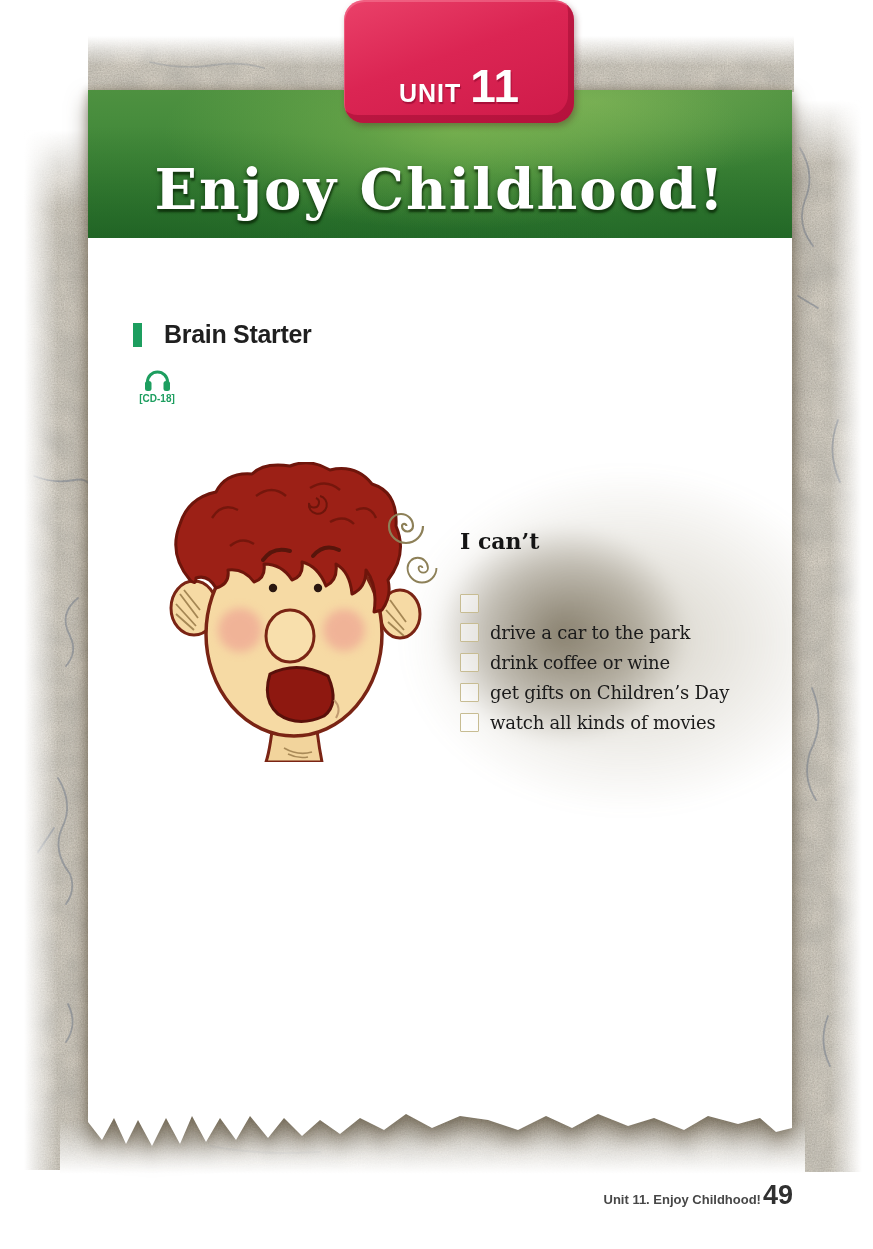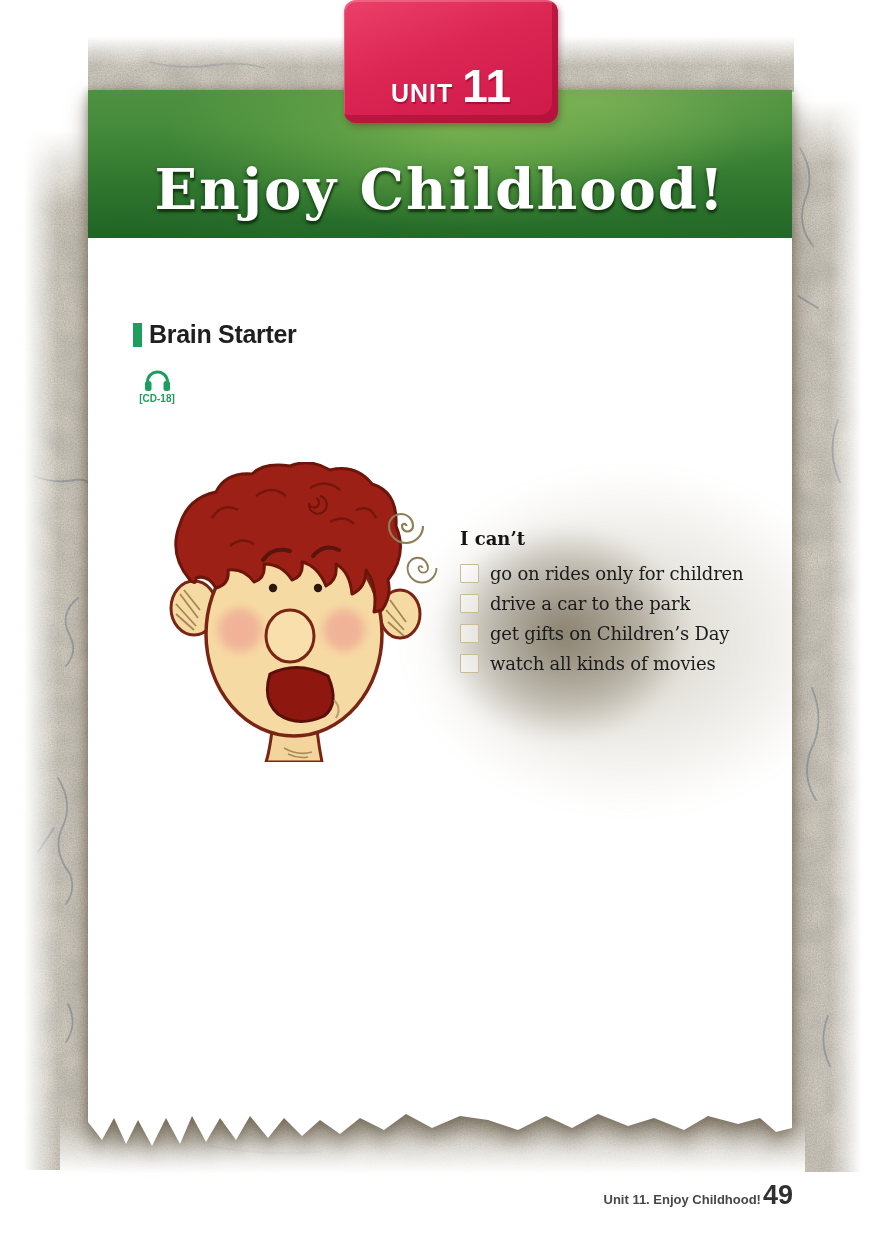--- a/index.html
+++ b/index.html
@@ -24,47 +24,47 @@
       radial-gradient(60% 90% at 72% 8%,  rgba(195,225,125,.30) 0%, rgba(195,225,125,0) 60%),
       radial-gradient(120% 160% at 6% 120%, rgba(15,70,20,.50) 0%, rgba(15,70,20,0) 60%),
       radial-gradient(120% 160% at 96% 120%, rgba(15,70,20,.42) 0%, rgba(15,70,20,0) 60%),
       linear-gradient(180deg,#4E9140 0%,#3C8537 55%,#2C7830 100%);
     display:flex;justify-content:center;align-items:flex-end;}
   .banner-title{font-family:"DejaVu Serif",serif;font-weight:700;font-size:56px;color:#fff;
     letter-spacing:2px;padding-bottom:16px;
     text-shadow:1px 3px 2px rgba(8,35,5,.65), -1px 2px 4px rgba(8,35,5,.4);}
   
   .unit-badge{position:absolute;left:344px;top:0;width:214px;height:123px;z-index:5;
-    border-radius:12px;
+    border-radius:20px;
     background:linear-gradient(160deg,#EA4169 0%,#DB2553 45%,#CE1A49 100%);
     box-shadow:inset -6px -8px 0 rgba(155,10,48,.5), inset 1px 2px 0 rgba(255,160,180,.35),
-               2px 3px 6px rgba(80,20,30,.35);}
+               2px 3px 6px rgba(80,20,30,.35);padding-left:16px;}
   .badge-text{position:absolute;left:0;right:0;bottom:10px;text-align:center;color:#fff;
     text-shadow:1px 2px 1px rgba(130,0,40,.55);}
   .badge-text .unit{font-size:25px;font-weight:700;letter-spacing:1px;}
   .badge-text .num{font-size:46px;font-weight:700;margin-left:9px;}
   
-  .sec-head{position:absolute;display:flex;align-items:center;gap:7px;}
+  .sec-head{position:absolute;display:flex;align-items:center;gap:22px;}
   .sec-bar{width:9px;height:24px;background:#1D9E5F;}
   .sec-title{font-size:25px;font-weight:700;color:#1f1f1f;letter-spacing:-.3px;}
   
   .audio-row{position:absolute;left:45px;top:278px;display:flex;gap:9px;}
   .audio-col{width:48px;display:flex;flex-direction:column;align-items:center;}
   .cd-label{font-size:10px;font-weight:700;color:#1D9E5F;margin-top:1px;white-space:nowrap;}
   .instruction{font-size:16px;font-weight:700;color:#2b2b2b;letter-spacing:-.2px;
     margin-top:6px;white-space:nowrap;}
   
   .smudge{position:absolute;left:300px;top:378px;width:415px;height:345px;pointer-events:none;
     background:
       radial-gradient(42% 44% at 42% 48%, rgba(72,60,34,.58) 0%, rgba(72,60,34,.26) 46%, rgba(72,60,34,0) 72%),
       radial-gradient(72% 66% at 58% 50%, rgba(122,109,75,.30) 0%, rgba(122,109,75,0) 76%);
     filter:blur(8px);}
   
   .checklist{position:absolute;left:372px;top:438px;}
-  .checklist h3{margin:0 0 14px 0;font-family:"DejaVu Serif",serif;font-size:18px;
+  .checklist h3{margin:0 0 40px 0;font-family:"DejaVu Serif",serif;font-size:22px;
     font-weight:700;color:#141414;}
   .check-row{display:flex;align-items:center;margin-bottom:9px;}
   .checkbox{width:17px;height:17px;border:1.5px solid #C7BC92;background:rgba(255,255,255,.55);
     border-radius:1px;flex:0 0 auto;}
   .check-label{font-family:"DejaVu Serif",serif;font-size:18px;color:#1b1b1b;
     letter-spacing:-.2px;margin-left:11px;}
   
   .question{position:absolute;left:58px;top:948px;font-size:18px;font-weight:700;color:#333;}
   
   .footer{position:absolute;right:80px;top:1180px;z-index:3;display:flex;
@@ -205,25 +205,28 @@
         <g stroke="#8D8058" stroke-width="2.2" fill="none">
           <path transform="translate(246,64)" d="M17,0 A17,17 0 1 1 -17,0 A12,12 0 1 1 7,0 A5.5,5.5 0 1 1 -4,0 A2.2,2.2 0 1 1 0.4,0"></path>
           <path transform="translate(262,106) scale(0.85)" d="M17,0 A17,17 0 1 1 -17,0 A12,12 0 1 1 7,0 A5.5,5.5 0 1 1 -4,0 A2.2,2.2 0 1 1 0.4,0"></path>
         </g>
       </svg>
 
       <div class="checklist">
         <h3>I can’t</h3>
         <div class="check-row">
           <span class="checkbox"></span>
-          <span class="check-label">go on rides only for children</span>
         </div>
         <div class="check-row">
           <span class="checkbox"></span>
           <span class="check-label">drive a car to the park</span>
+        </div>
+        <div class="check-row">
+          <span class="checkbox"></span>
+          <span class="check-label">drink coffee or wine</span>
         </div>
         <div class="check-row">
           <span class="checkbox"></span>
           <span class="check-label">get gifts on Children’s Day</span>
         </div>
         <div class="check-row">
           <span class="checkbox"></span>
           <span class="check-label">watch all kinds of movies</span>
         </div>
       </div>

